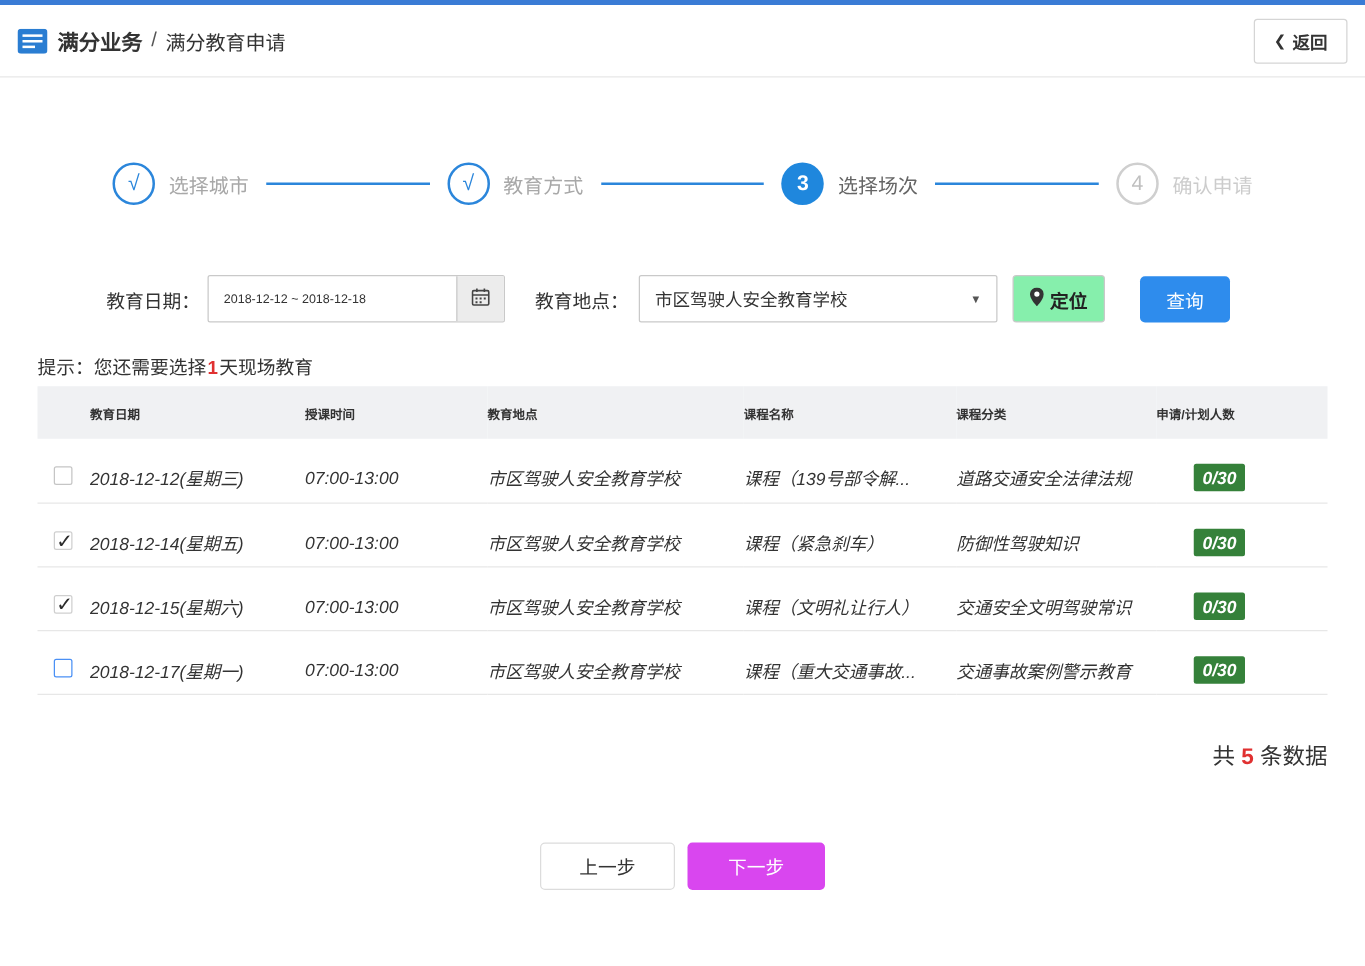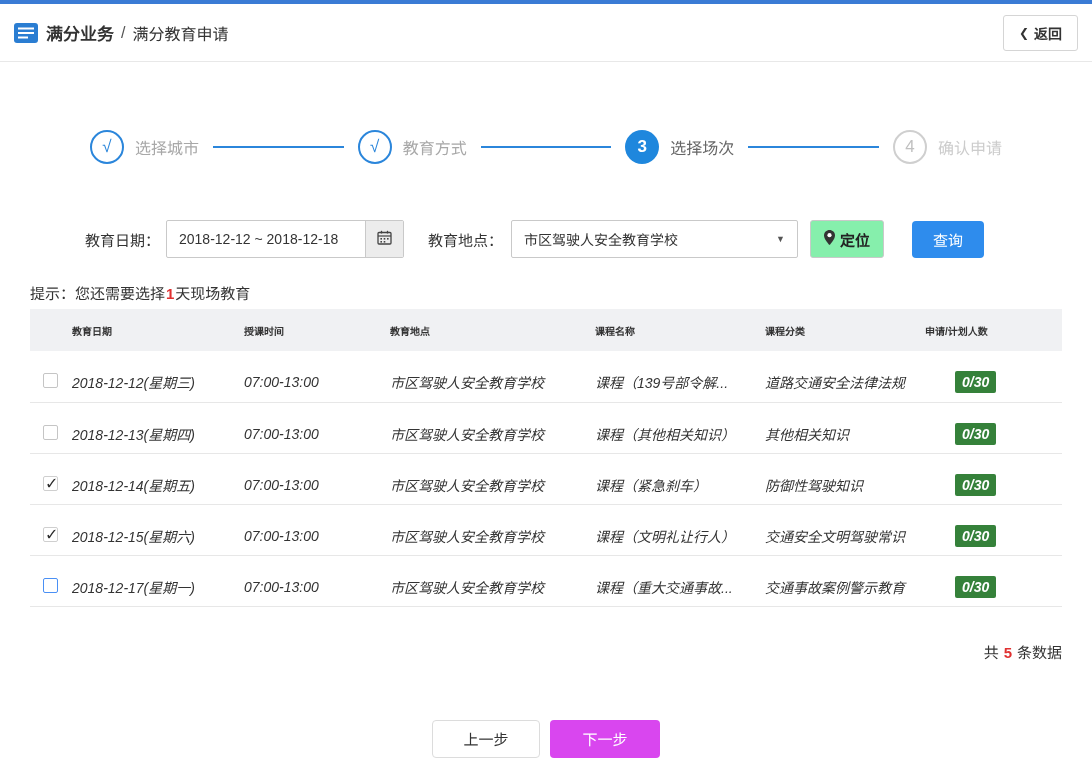--- a/index.html
+++ b/index.html
@@ -31,21 +31,21 @@
   .step.active .step-label { color:#666; }
   .step.pending .step-label { color:#ccc; }
   .connector { flex:1 1 auto; height:2px; background:#2b86db; margin:0 14px; }
 
   
   .filters { margin-top:56px; display:flex; align-items:center; padding-left:85px; }
   .filter-label { font-size:15px; color:#333; flex:0 0 auto; }
   .input-group { display:flex; border:1px solid #c9c9c9; border-radius:2px;
     height:38px; margin-left:6px; background:#fff; }
   .input-group input { border:none; outline:none; width:198px; padding:0 12px;
-    font-size:14px; color:#333; font-family:inherit; background:transparent; }
+    font-size:10px; color:#333; font-family:inherit; background:transparent; }
   .input-addon { width:38px; background:#ececec; border-left:1px solid #c9c9c9;
     display:flex; align-items:center; justify-content:center; cursor:pointer;
     border-top:none; border-right:none; border-bottom:none; }
   .loc-label { margin-left:24px; }
   .select-box { width:287px; height:38px; border:1px solid #c9c9c9; border-radius:2px;
     margin-left:8px; display:flex; align-items:center; justify-content:space-between;
     padding:0 12px; font-size:14px; cursor:pointer; background:#fff; }
   .caret { font-size:9px; color:#555; }
   .locate-btn { margin-left:12px; height:38px; border:1px solid #c9c9c9;
     border-radius:3px; background:#86efac; padding:0 13px; display:flex;
@@ -76,21 +76,21 @@
   .cb { width:15px; height:15px; border:1px solid #c5c5c5; border-radius:2px;
     background:#fff; display:inline-block; position:relative; }
   .cb.checked { border-color:#cfcfcf; }
   .cb.checked::after { content:"✓"; position:absolute; left:1px; top:-3px;
     font-size:16px; font-weight:bold; color:#2b2b2b; }
   .cb.focused { border:1px solid #4a90f5; }
   .badge { display:inline-block; background:#35813a; color:#fff; font-weight:bold;
     font-size:14px; padding:3px 7px; border-radius:2px;text-align:center; }
 
   
-  .total { margin-top:34px; text-align:right; padding-right:30px; font-size:15px; }
+  .total { margin-top:34px; text-align:right; padding-right:30px; font-size:18px; }
   .total .num { color:#e03131; font-weight:bold; margin:0 5px; }
   .actions { margin-top:58px; display:flex; justify-content:center; gap:10px; }
   .btn-prev { width:108px; height:38px; background:#fff; border:1px solid #dcdcdc;
     border-radius:4px; color:#333; font-size:15px; cursor:pointer; font-family:inherit; }
   .btn-next { width:110px; height:38px; background:#d946ef; border:none;
     border-radius:4px; color:#fff; font-size:15px; cursor:pointer; font-family:inherit; }
 </style>
 </head>
 <body>
 
@@ -208,31 +208,20 @@
             </label></td>
         <td>2018-12-12(星期三)</td>
         <td>07:00-13:00</td>
         <td>市区驾驶人安全教育学校</td>
         <td>课程（139号部令解...</td>
         <td>道路交通安全法律法规</td>
         <td class="quota-cell"><span class="badge">0/30</span></td>
       </tr>
       <tr>
         <td class="cb-cell"><label class="cb-wrap">
-              <span class="cb unchecked"></span>
-            </label></td>
-        <td>2018-12-13(星期四)</td>
-        <td>07:00-13:00</td>
-        <td>市区驾驶人安全教育学校</td>
-        <td>课程（其他相关知识）</td>
-        <td>其他相关知识</td>
-        <td class="quota-cell"><span class="badge">0/30</span></td>
-      </tr>
-      <tr>
-        <td class="cb-cell"><label class="cb-wrap">
               <span class="cb checked"></span>
             </label></td>
         <td>2018-12-14(星期五)</td>
         <td>07:00-13:00</td>
         <td>市区驾驶人安全教育学校</td>
         <td>课程（紧急刹车）</td>
         <td>防御性驾驶知识</td>
         <td class="quota-cell"><span class="badge">0/30</span></td>
       </tr>
       <tr>

